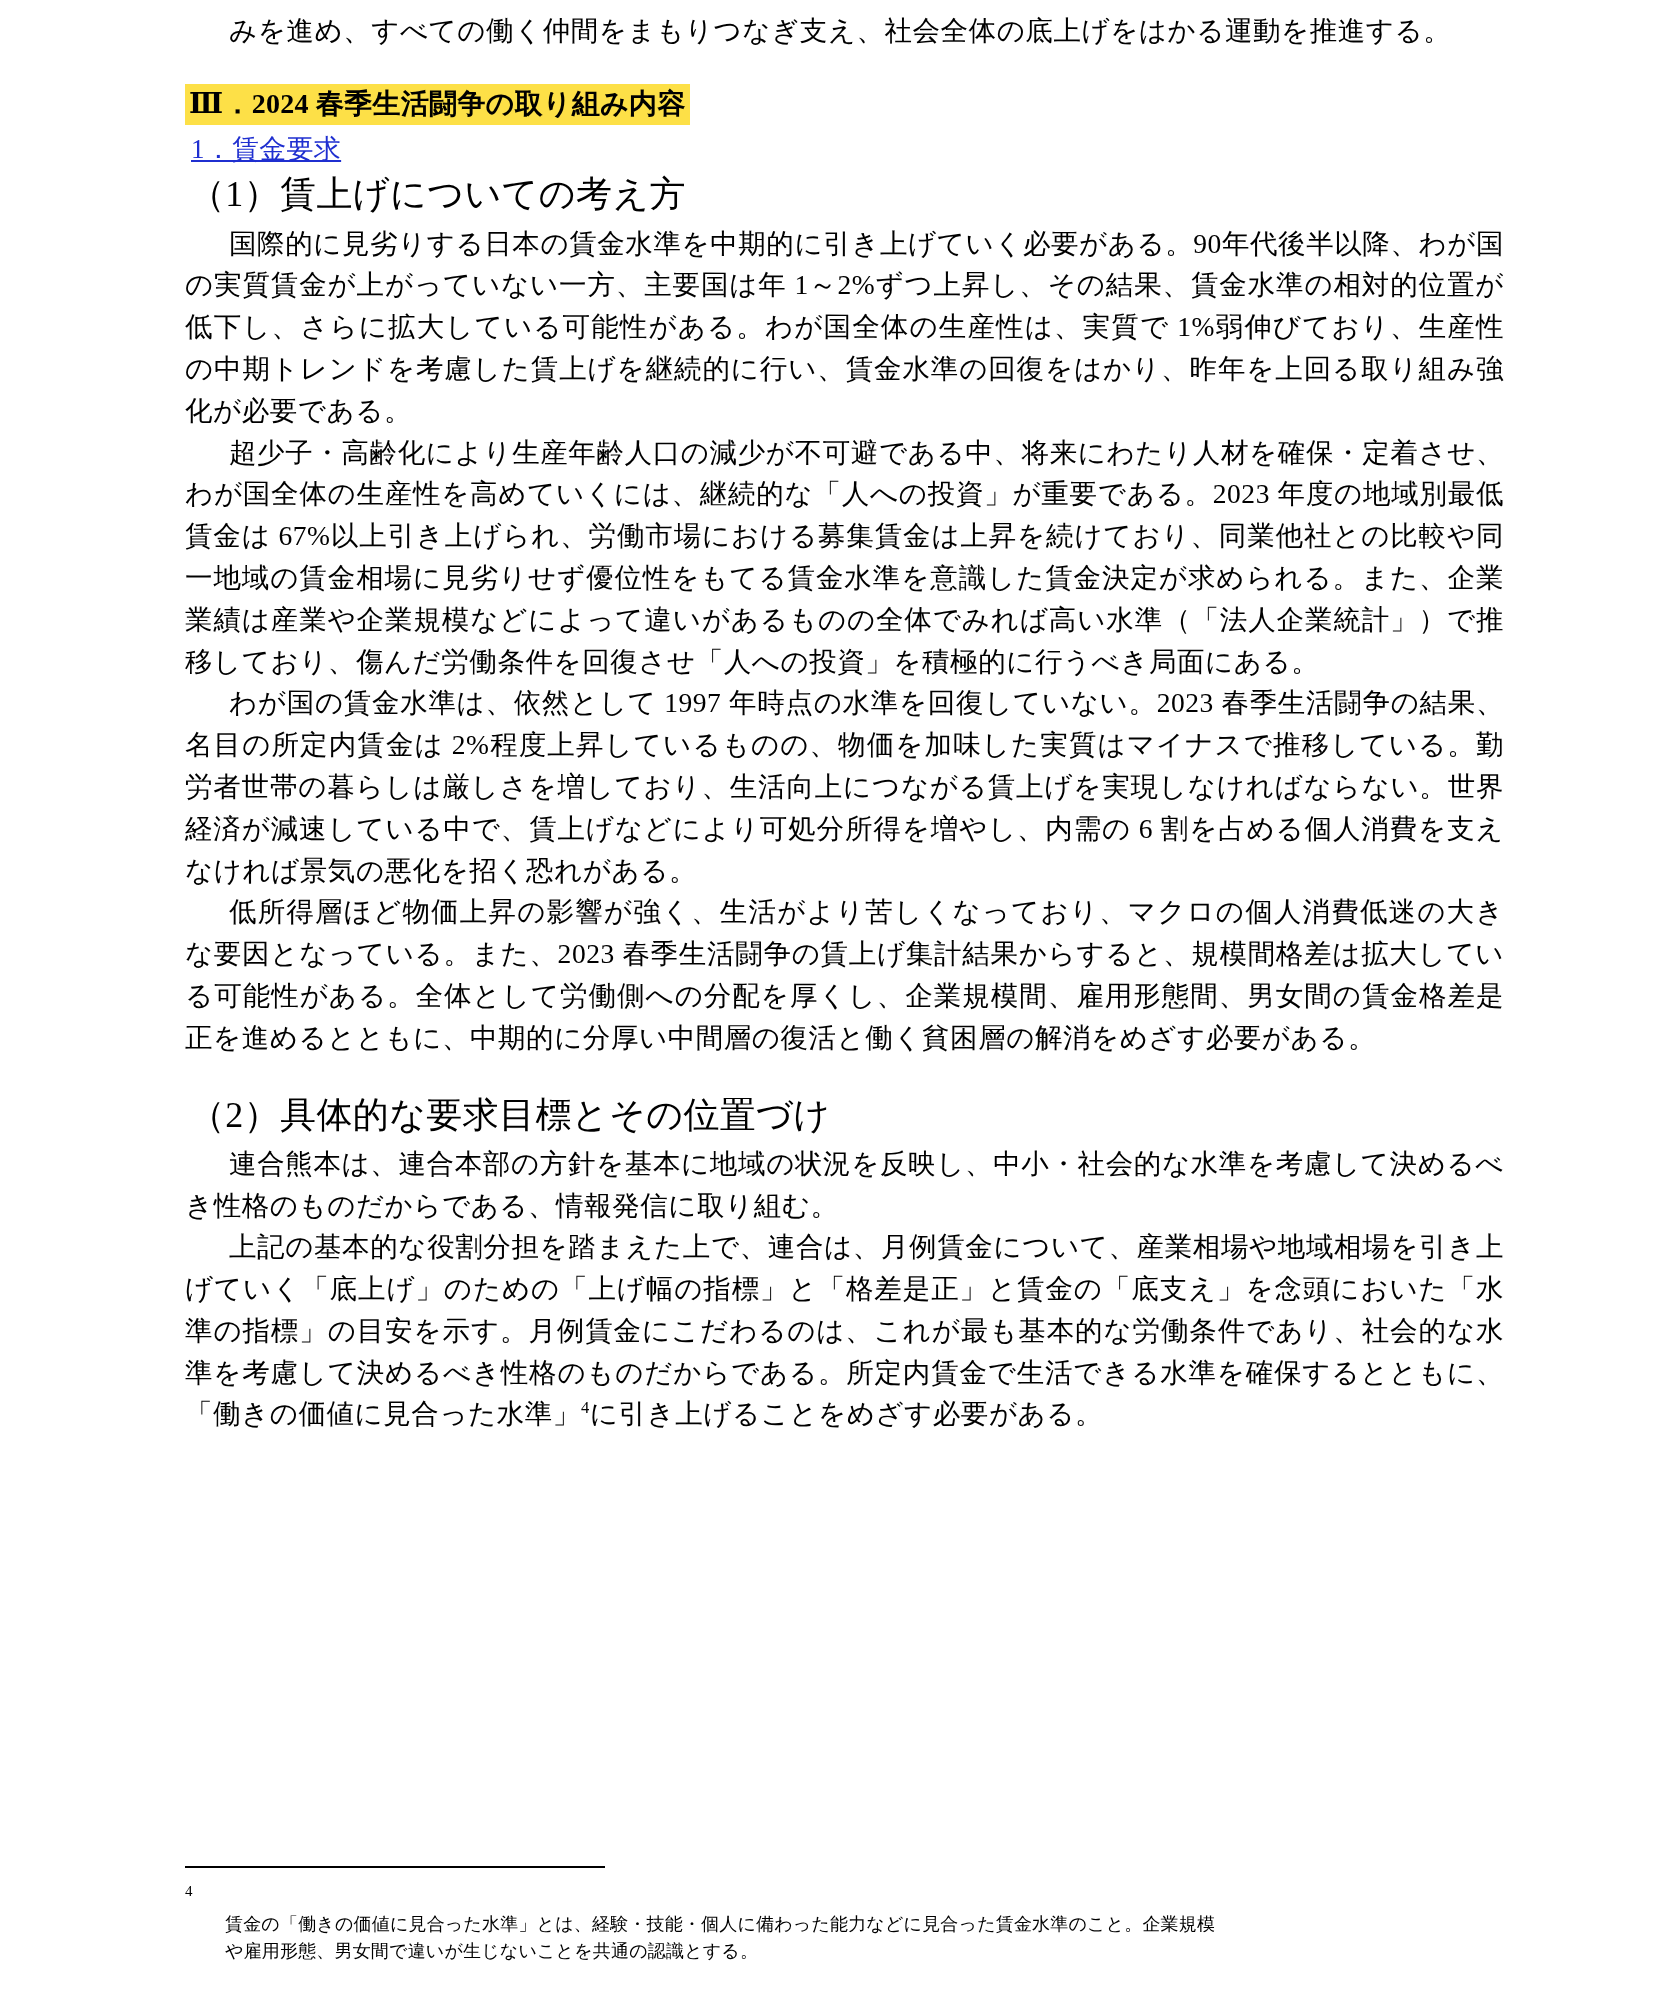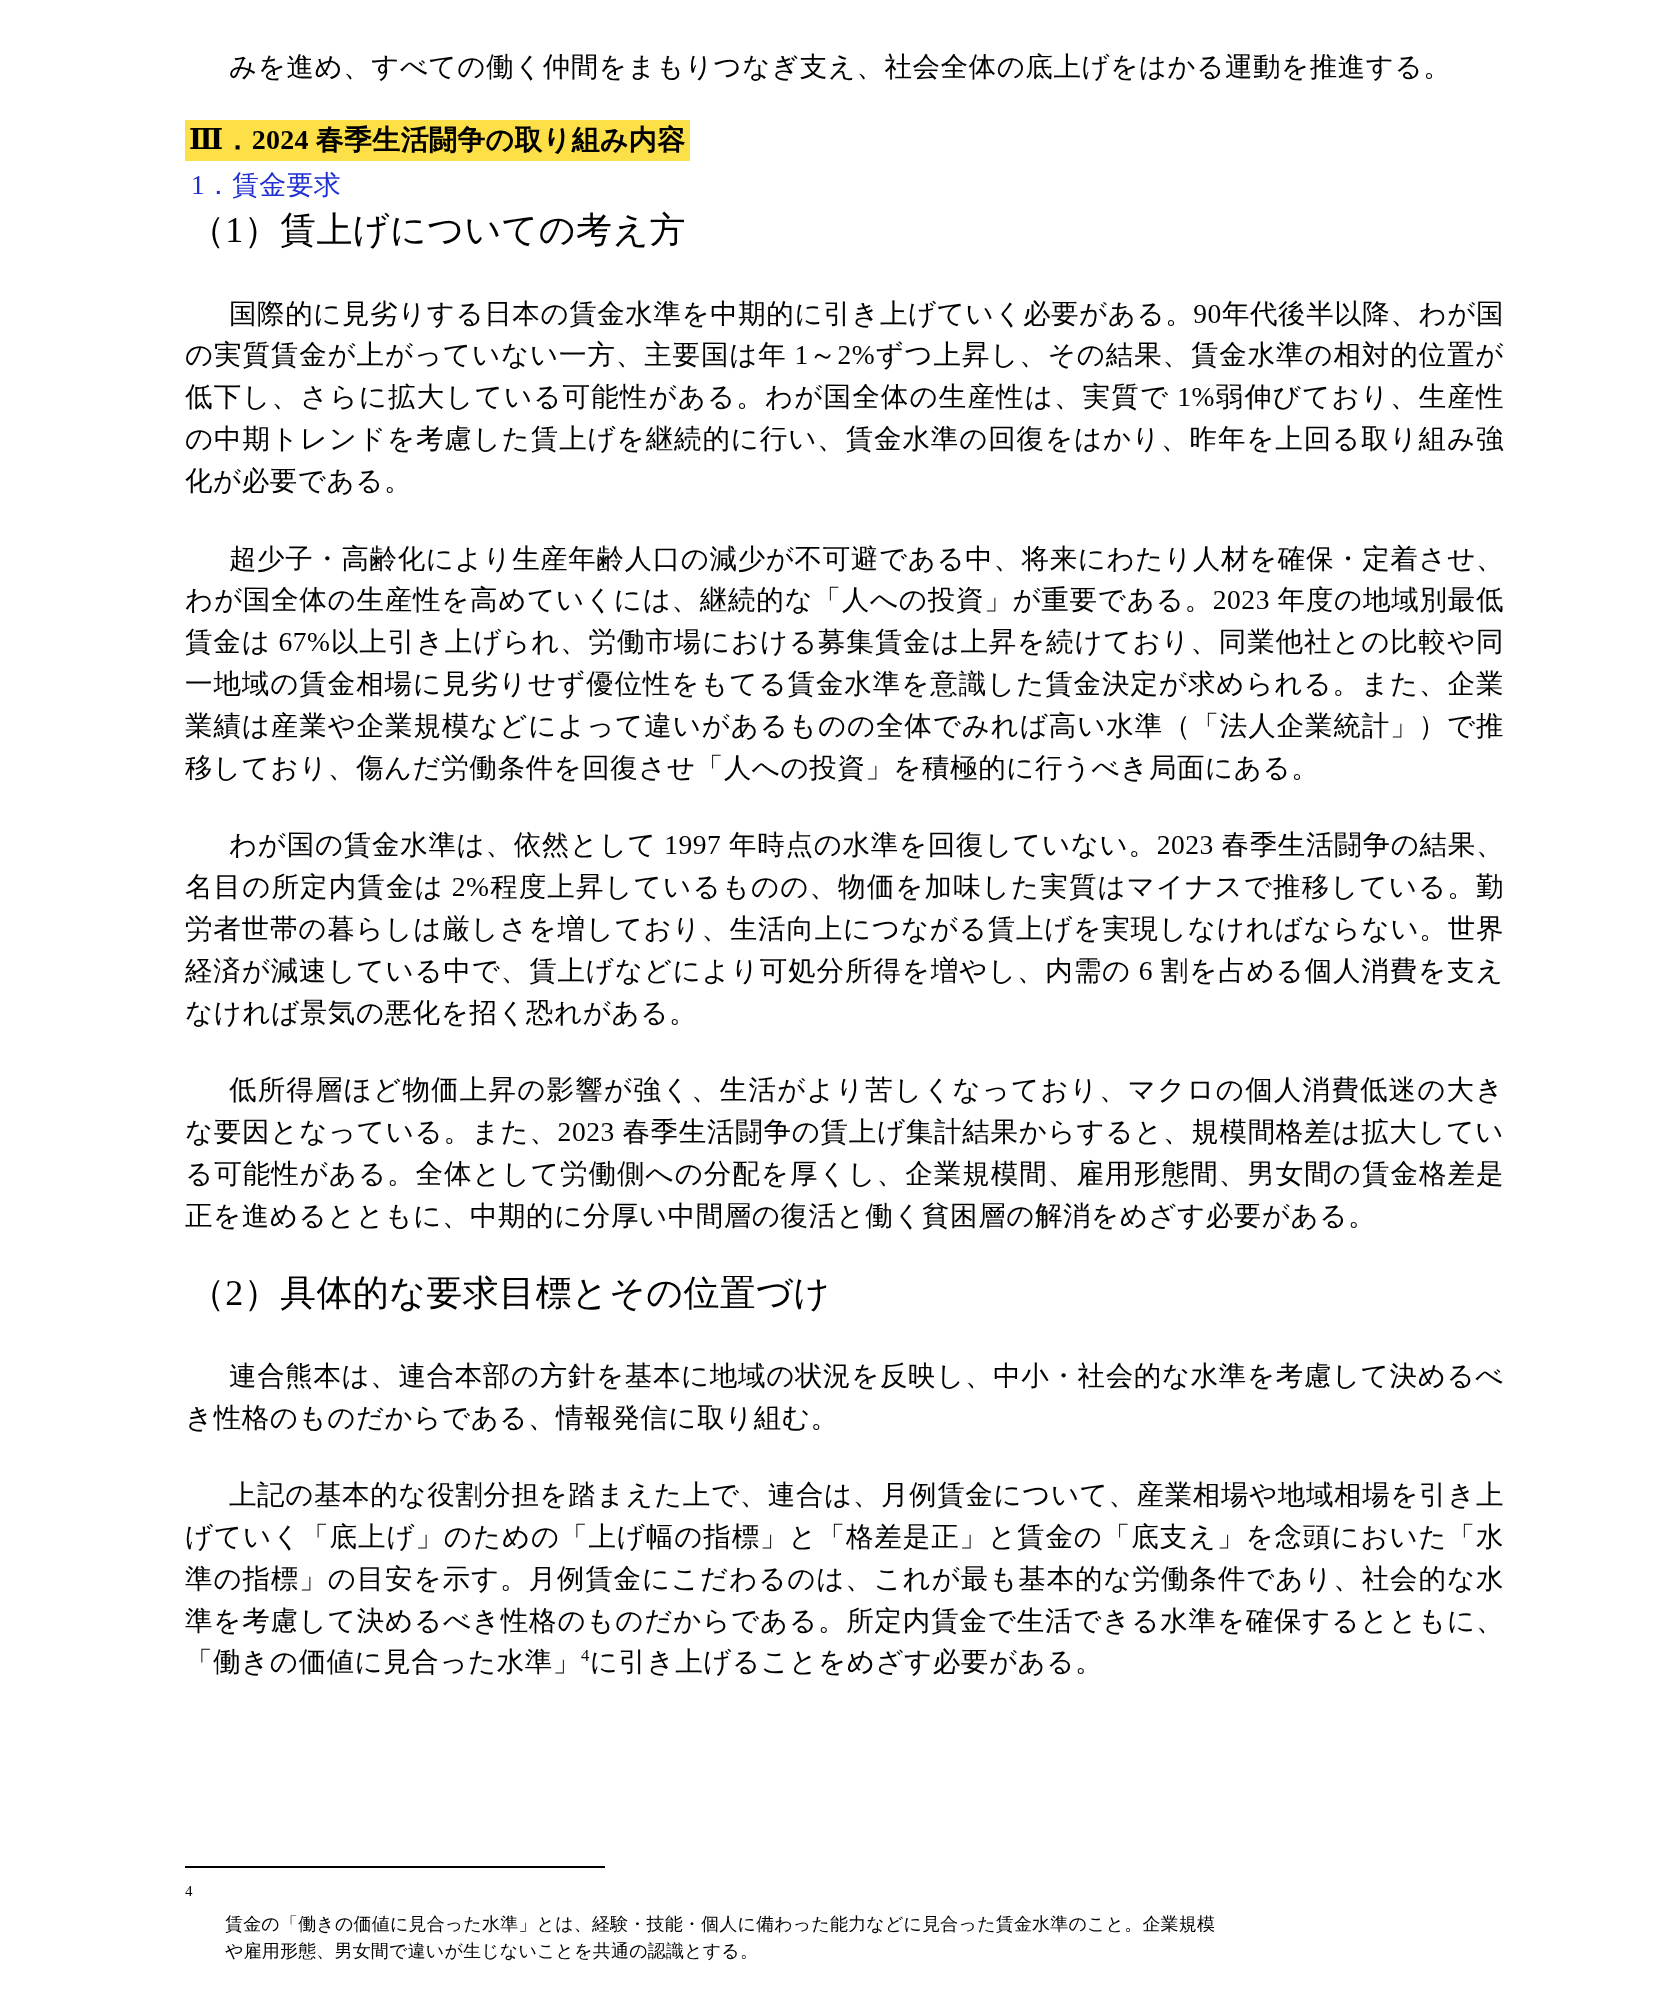--- a/index.html
+++ b/index.html
@@ -23,41 +23,41 @@
   .para {
     font-size: 27.5px;
     line-height: 1.52;
     text-align: justify;
     text-justify: inter-ideograph;
     margin: 0;
     letter-spacing: 0.02em;
   }
   .indent-1 {
     text-indent: 1.6em;
-    margin-top: 36px;
   }
   .heading-hl {
     display: inline-block;
     background: #fde047;
     font-size: 28px;
     font-weight: bold;
     line-height: 1.35;
     padding: 1px 4px 2px 4px;
     margin-top: 32px;
     letter-spacing: 0.01em;
   }
   .heading-blue {
     color: #1f2fd0;
     font-size: 27px;
     line-height: 1.4;
     margin-top: 6px;
     padding-left: 6px;
     letter-spacing: 0.01em;
   }
   .heading-blue .ul {
+    text-decoration: underline;
   }
   .sub-heading {
     font-size: 36px;
     line-height: 1.45;
     padding-left: 4px;
     letter-spacing: 0.01em;
   }
   .block {
     margin-top: 2px;
   }

